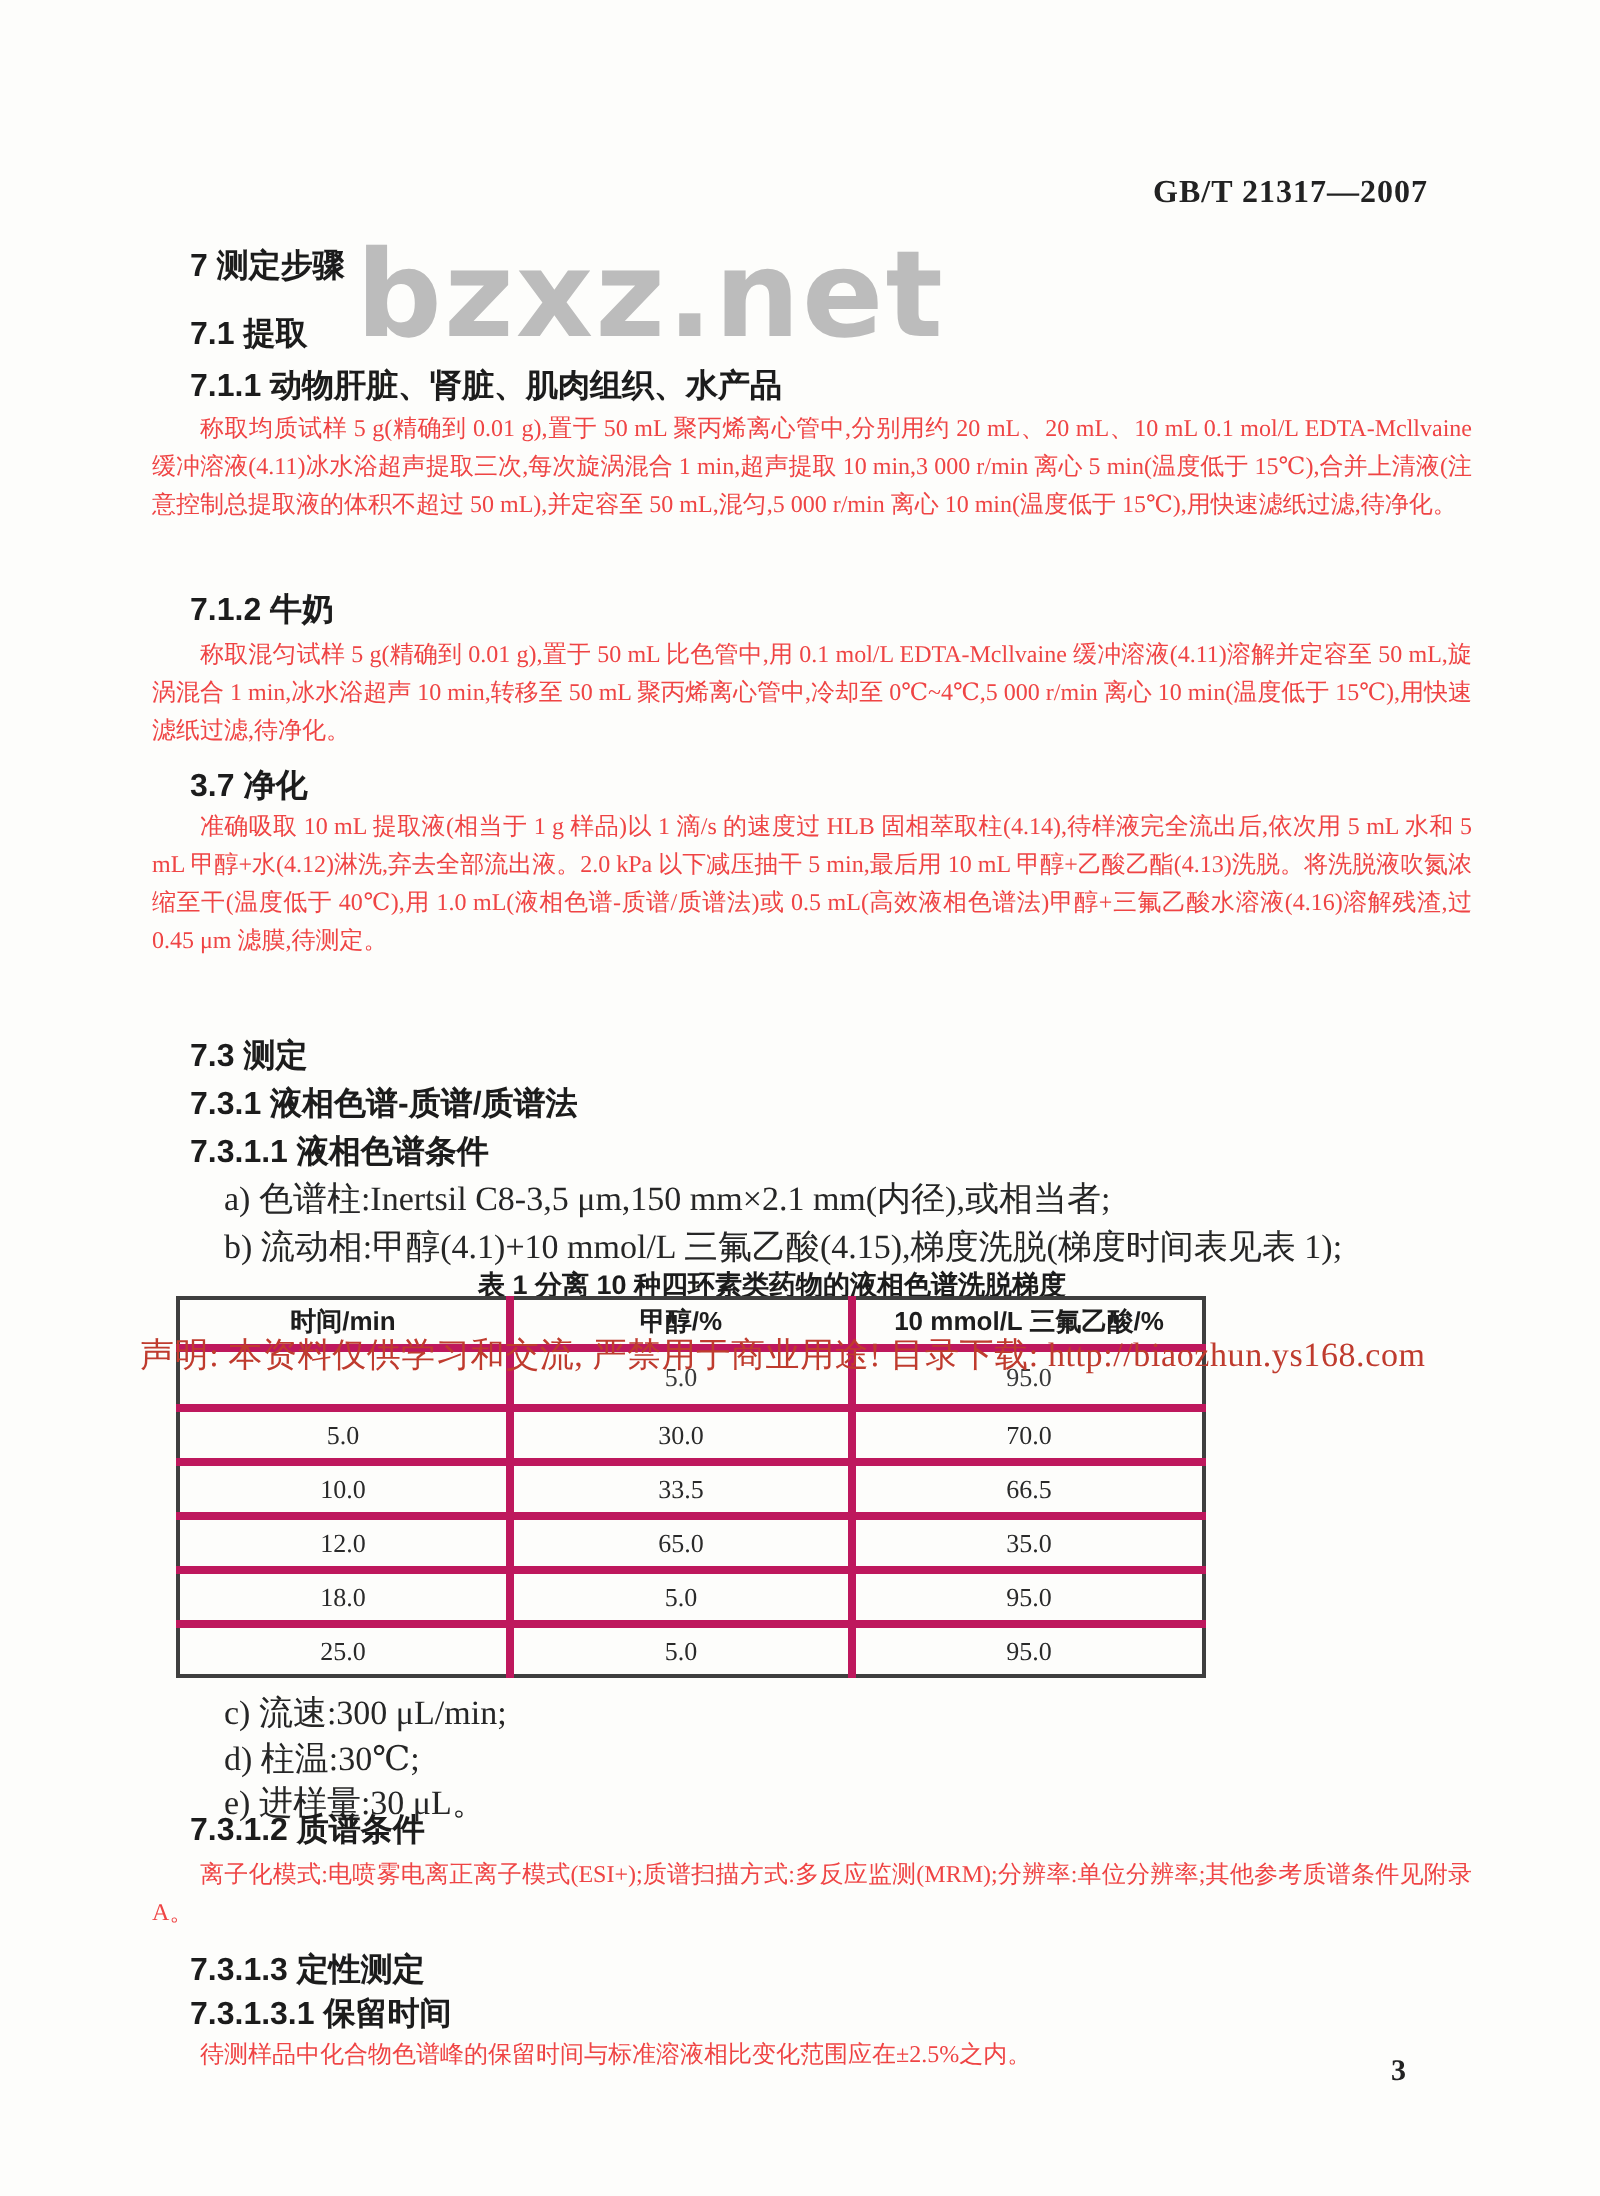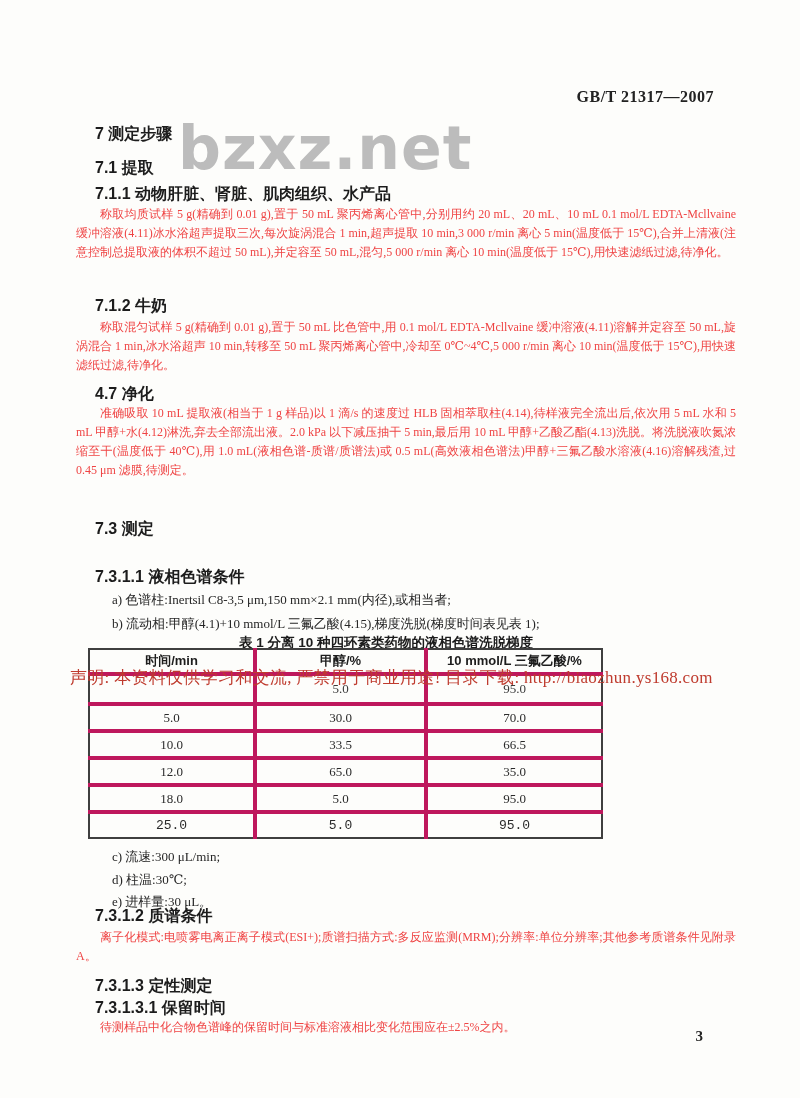--- a/index.html
+++ b/index.html
@@ -27,21 +27,21 @@
     white-space:nowrap;
     margin-left:11px;
   }
   .para{
     position:absolute;left:76px;width:660px;z-index:1;margin:0;
     font-size:12px;line-height:19px;text-align:justify;text-indent:2em;
     color:#ef4444;
   }
   .li{
     position:absolute;left:112px;width:624px;z-index:1;
-    font-size:13px;line-height:20px;color:#262626;white-space:nowrap;
+    font-size:17px;line-height:20px;color:#262626;white-space:nowrap;
   }
   .tbl-caption{
     position:absolute;left:76px;width:620px;z-index:1;text-align:center;
     font-family:"Liberation Sans","DejaVu Sans",sans-serif;
     font-weight:bold;font-size:13.5px;color:#1c1c1c;
   }
   table.tbl{
     position:absolute;left:88px;top:648px;z-index:1;
     width:515px;border-collapse:collapse;table-layout:fixed;
     font-size:13px;color:#2a2a2a;
@@ -52,21 +52,21 @@
     overflow:hidden;white-space:nowrap;
   }
   table.tbl th{
     font-family:"Liberation Sans","DejaVu Sans",sans-serif;
     font-weight:bold;font-size:13px;height:22px;color:#1d1d1d;
   }
   table.tbl tr.obscured td{height:26px;color:#3a3a3a;}
   table.tbl th:first-child,table.tbl td:first-child{border-left:2px solid #3f3f3f;}
   table.tbl th:last-child,table.tbl td:last-child{border-right:2px solid #3f3f3f;border-left:2px solid #3f3f3f;}
   table.tbl tr:first-child th{border-top:2px solid #3f3f3f;}
-  table.tbl tr:last-child td{border-bottom:2px solid #3f3f3f;font-family:Liberation Mono, monospace;}
+  table.tbl tr:last-child td{border-bottom:2px solid #3f3f3f;}
   
   .declaration{
     position:absolute;top:667px;left:70px;z-index:3;
     font-size:17px;line-height:22px;color:#bf3b2e;
     white-space:nowrap;letter-spacing:0.3px;
   }
   .page-number{
     position:absolute;top:1028px;right:97px;z-index:1;
     font-weight:bold;font-size:15px;color:#222;
   }
@@ -81,24 +81,25 @@
   <div class="blk std-code">GB/T 21317—2007</div>
 
   <div class="h" style="top:124px">7  测定步骤</div>
   <div class="h" style="top:158px">7.1  提取</div>
   <div class="h" style="top:184px">7.1.1  动物肝脏、肾脏、肌肉组织、水产品</div>
   <p class="para" style="top:205px">称取均质试样 5 g(精确到 0.01 g),置于 50 mL 聚丙烯离心管中,分别用约 20 mL、20 mL、10 mL 0.1 mol/L EDTA-Mcllvaine 缓冲溶液(4.11)冰水浴超声提取三次,每次旋涡混合 1 min,超声提取 10 min,3 000 r/min 离心 5 min(温度低于 15℃),合并上清液(注意控制总提取液的体积不超过 50 mL),并定容至 50 mL,混匀,5 000 r/min 离心 10 min(温度低于 15℃),用快速滤纸过滤,待净化。</p>
 
   <div class="h" style="top:296px">7.1.2  牛奶</div>
   <p class="para" style="top:318px">称取混匀试样 5 g(精确到 0.01 g),置于 50 mL 比色管中,用 0.1 mol/L EDTA-Mcllvaine 缓冲溶液(4.11)溶解并定容至 50 mL,旋涡混合 1 min,冰水浴超声 10 min,转移至 50 mL 聚丙烯离心管中,冷却至 0℃~4℃,5 000 r/min 离心 10 min(温度低于 15℃),用快速滤纸过滤,待净化。</p>
 
-  <div class="h" style="top:384px">4.7  净化</div>
+  <div class="h" style="top:384px">3.7  净化</div>
   <p class="para" style="top:404px">准确吸取 10 mL 提取液(相当于 1 g 样品)以 1 滴/s 的速度过 HLB 固相萃取柱(4.14),待样液完全流出后,依次用 5 mL 水和 5 mL 甲醇+水(4.12)淋洗,弃去全部流出液。2.0 kPa 以下减压抽干 5 min,最后用 10 mL 甲醇+乙酸乙酯(4.13)洗脱。将洗脱液吹氮浓缩至干(温度低于 40℃),用 1.0 mL(液相色谱-质谱/质谱法)或 0.5 mL(高效液相色谱法)甲醇+三氟乙酸水溶液(4.16)溶解残渣,过 0.45 μm 滤膜,待测定。</p>
 
   <div class="h" style="top:519px">7.3  测定</div>
+  <div class="h" style="top:543px">7.3.1  液相色谱-质谱/质谱法</div>
   <div class="h" style="top:567px">7.3.1.1  液相色谱条件</div>
 
   <div class="li" style="top:590px">a)  色谱柱:Inertsil C8-3,5 μm,150 mm×2.1 mm(内径),或相当者;</div>
   <div class="li" style="top:614px">b)  流动相:甲醇(4.1)+10 mmol/L 三氟乙酸(4.15),梯度洗脱(梯度时间表见表 1);</div>
 
   <div class="tbl-caption" style="top:634px">表 1  分离 10 种四环素类药物的液相色谱洗脱梯度</div>
 
   <table class="tbl">
     <colgroup>
         <col style="width:166px">

